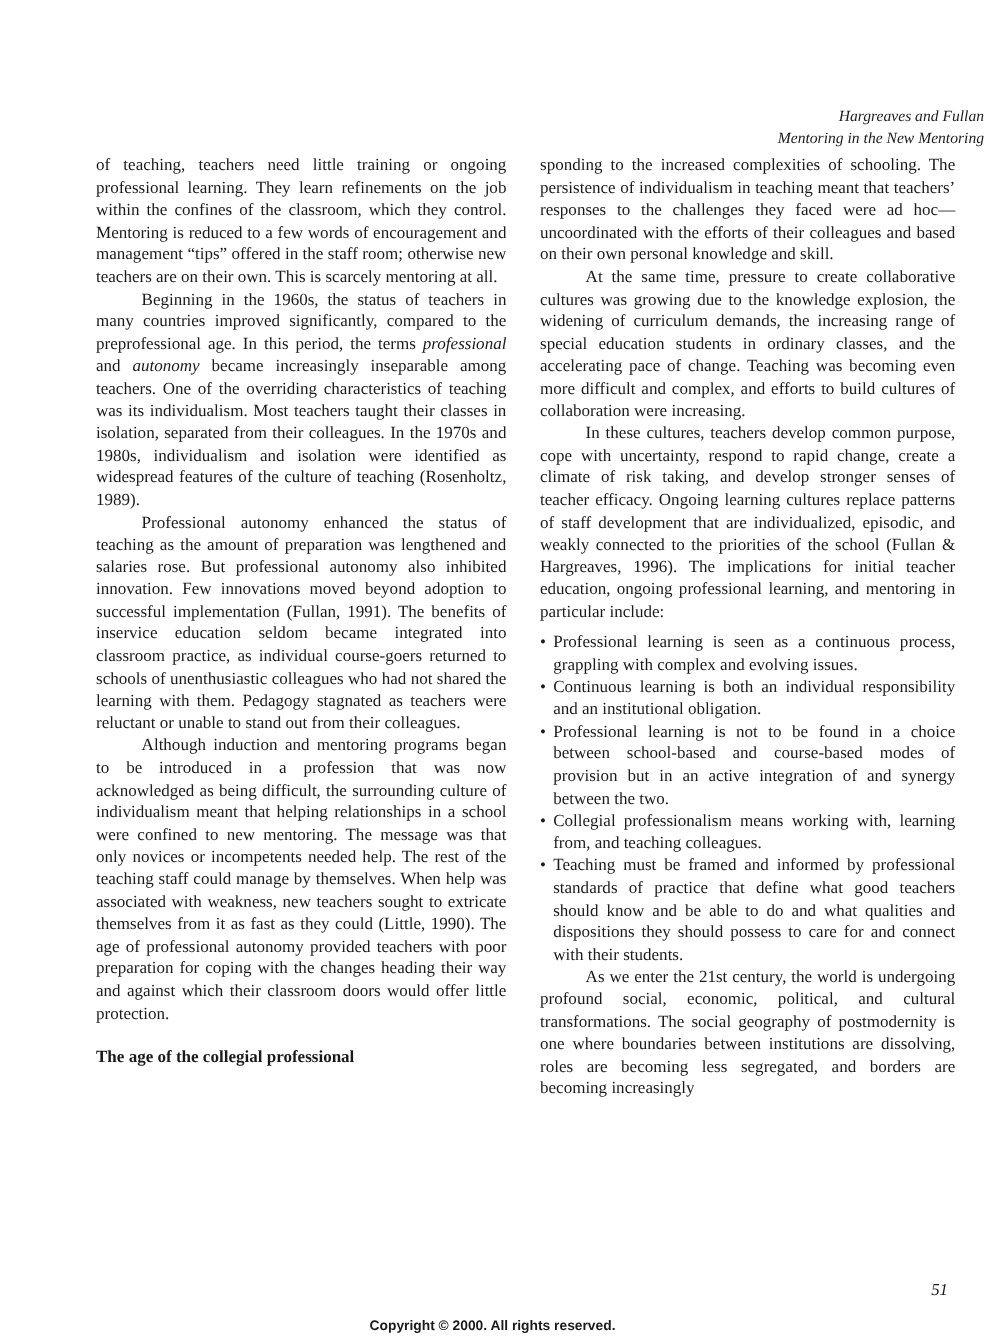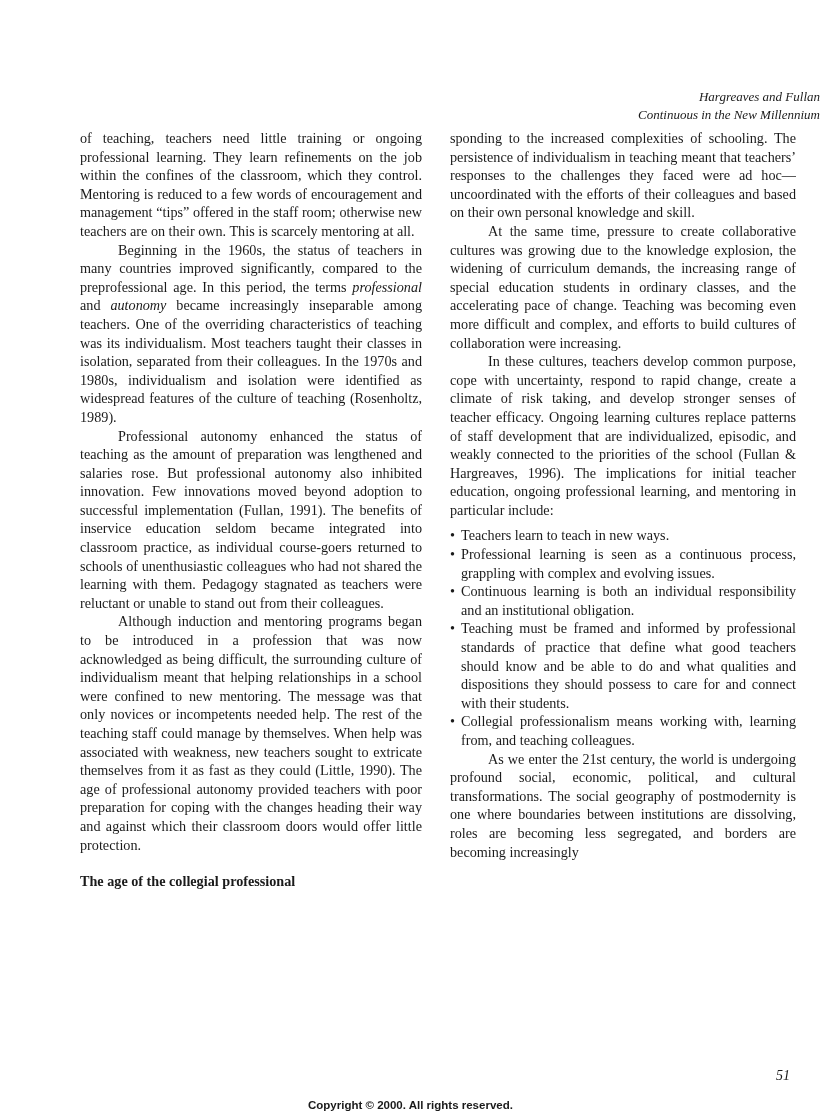--- a/index.html
+++ b/index.html
@@ -35,41 +35,41 @@
     font-family: "Liberation Sans", sans-serif; font-weight: bold; font-size: 11.5px;
   }
 </style>
 </head>
 <body>
 
 <div class="page">
 
   <div class="running-head">
     <div>Hargreaves and Fullan</div>
-    <div>Continuous in the New Millennium</div>
+    <div>Mentoring in the New Mentoring</div>
   </div>
 
   <div class="col col-left">
     <p>of teaching, teachers need little training or ongo­ing professional learning. They learn refinements on the job within the confines of the classroom, which they control. Mentoring is reduced to a few words of encouragement and management “tips” offered in the staff room; otherwise new teachers are on their own. This is scarcely mentoring at all.</p>
     <p class="indent"><span>Beginning in the 1960s, the status of teachers in many countries improved significantly, compared to the preprofessional age. In this period, the terms </span><em>professional</em><span> and </span><em>autonomy</em><span> became increasingly in­separable among teachers. One of the overriding char­acteristics of teaching was its individualism. Most teachers taught their classes in isolation, separated from their colleagues. In the 1970s and 1980s, indi­vidualism and isolation were identified as widespread features of the culture of teaching (Rosenholtz, 1989).</span></p>
     <p class="indent">Professional autonomy enhanced the status of teaching as the amount of preparation was lengthened and salaries rose. But professional au­tonomy also inhibited innovation. Few innovations moved beyond adoption to successful implementa­tion (Fullan, 1991). The benefits of inservice edu­cation seldom became integrated into classroom practice, as individual course-goers returned to schools of unenthusiastic colleagues who had not shared the learning with them. Pedagogy stagnated as teachers were reluctant or unable to stand out from their colleagues.</p>
     <p class="indent">Although induction and mentoring programs began to be introduced in a profession that was now acknowledged as being difficult, the surrounding cul­ture of individualism meant that helping relationships in a school were confined to new mentoring. The message was that only novices or incompetents need­ed help. The rest of the teaching staff could manage by themselves. When help was associated with weak­ness, new teachers sought to extricate themselves from it as fast as they could (Little, 1990). The age of professional autonomy provided teachers with poor preparation for coping with the changes heading their way and against which their classroom doors would offer little protection.</p>
     <h3>The age of the collegial professional</h3>
   </div>
 
   <div class="col col-right">
     <p>sponding to the increased complexities of school­ing. The persistence of individualism in teaching meant that teachers’ responses to the challenges they faced were ad hoc—uncoordinated with the efforts of their colleagues and based on their own personal knowledge and skill.</p>
     <p class="indent">At the same time, pressure to create collabo­rative cultures was growing due to the knowledge explosion, the widening of curriculum demands, the increasing range of special education students in ordinary classes, and the accelerating pace of change. Teaching was becoming even more diffi­cult and complex, and efforts to build cultures of collaboration were increasing.</p>
     <p class="indent">In these cultures, teachers develop common purpose, cope with uncertainty, respond to rapid change, create a climate of risk taking, and devel­op stronger senses of teacher efficacy. Ongoing learning cultures replace patterns of staff develop­ment that are individualized, episodic, and weakly connected to the priorities of the school (Fullan &amp; Hargreaves, 1996). The implications for initial teacher education, ongoing professional learning, and mentoring in particular include:</p>
     <ul class="bullets">
-      <li>Teachers learn to teach in new ways.</li>
       <li>Professional learning is seen as a continuous proc­ess, grappling with complex and evolving issues.</li>
       <li>Continuous learning is both an individual respon­sibility and an institutional obligation.</li>
+      <li>Professional learning is not to be found in a choice between school-based and course-based modes of provision but in an active integration of and syner­gy between the two.</li>
+      <li>Collegial professionalism means working with, learning from, and teaching colleagues.</li>
       <li>Teaching must be framed and informed by pro­fessional standards of practice that define what good teachers should know and be able to do and what qualities and dispositions they should pos­sess to care for and connect with their students.</li>
-      <li>Collegial professionalism means working with, learning from, and teaching colleagues.</li>
     </ul>
     <p class="indent">As we enter the 21st century, the world is undergoing profound social, economic, political, and cultural transformations. The social geography of postmodernity is one where boundaries between in­stitutions are dissolving, roles are becoming less seg­regated, and borders are becoming increasingly</p>
   </div>
 
   <div class="page-number">51</div>
   <div class="copyright">Copyright © 2000. All rights reserved.</div>
 
 </div>
 
 </body></html>

